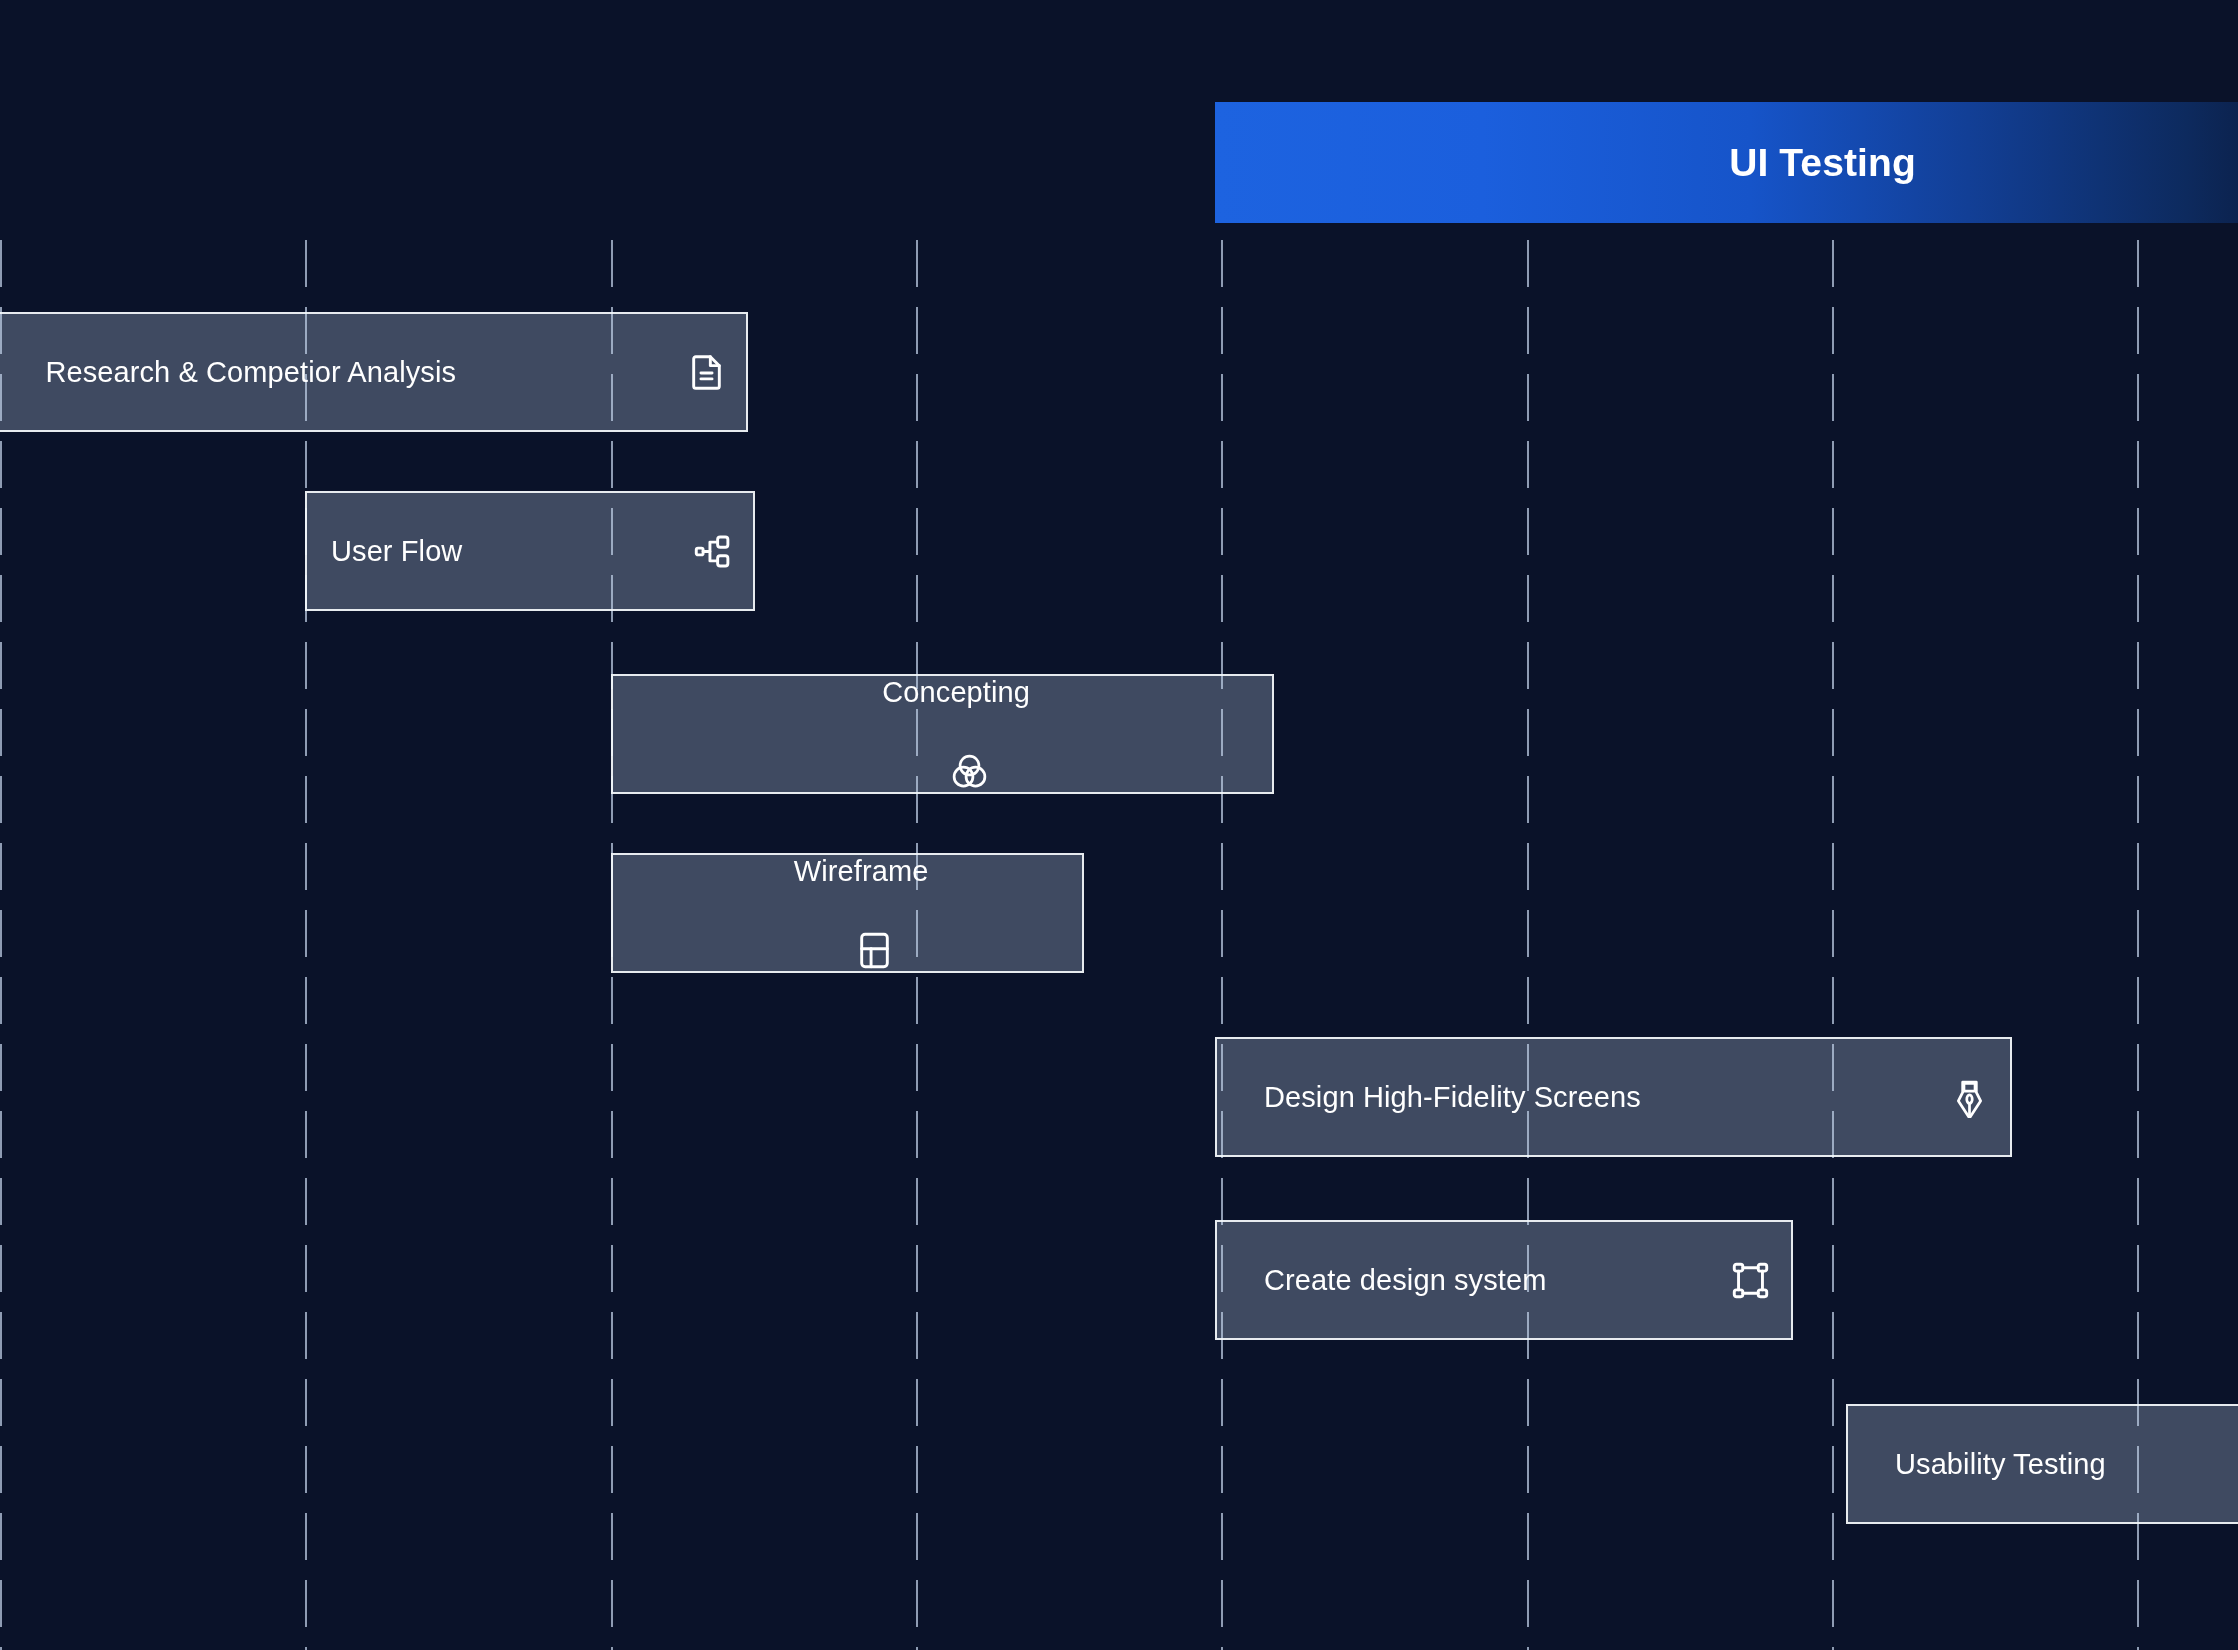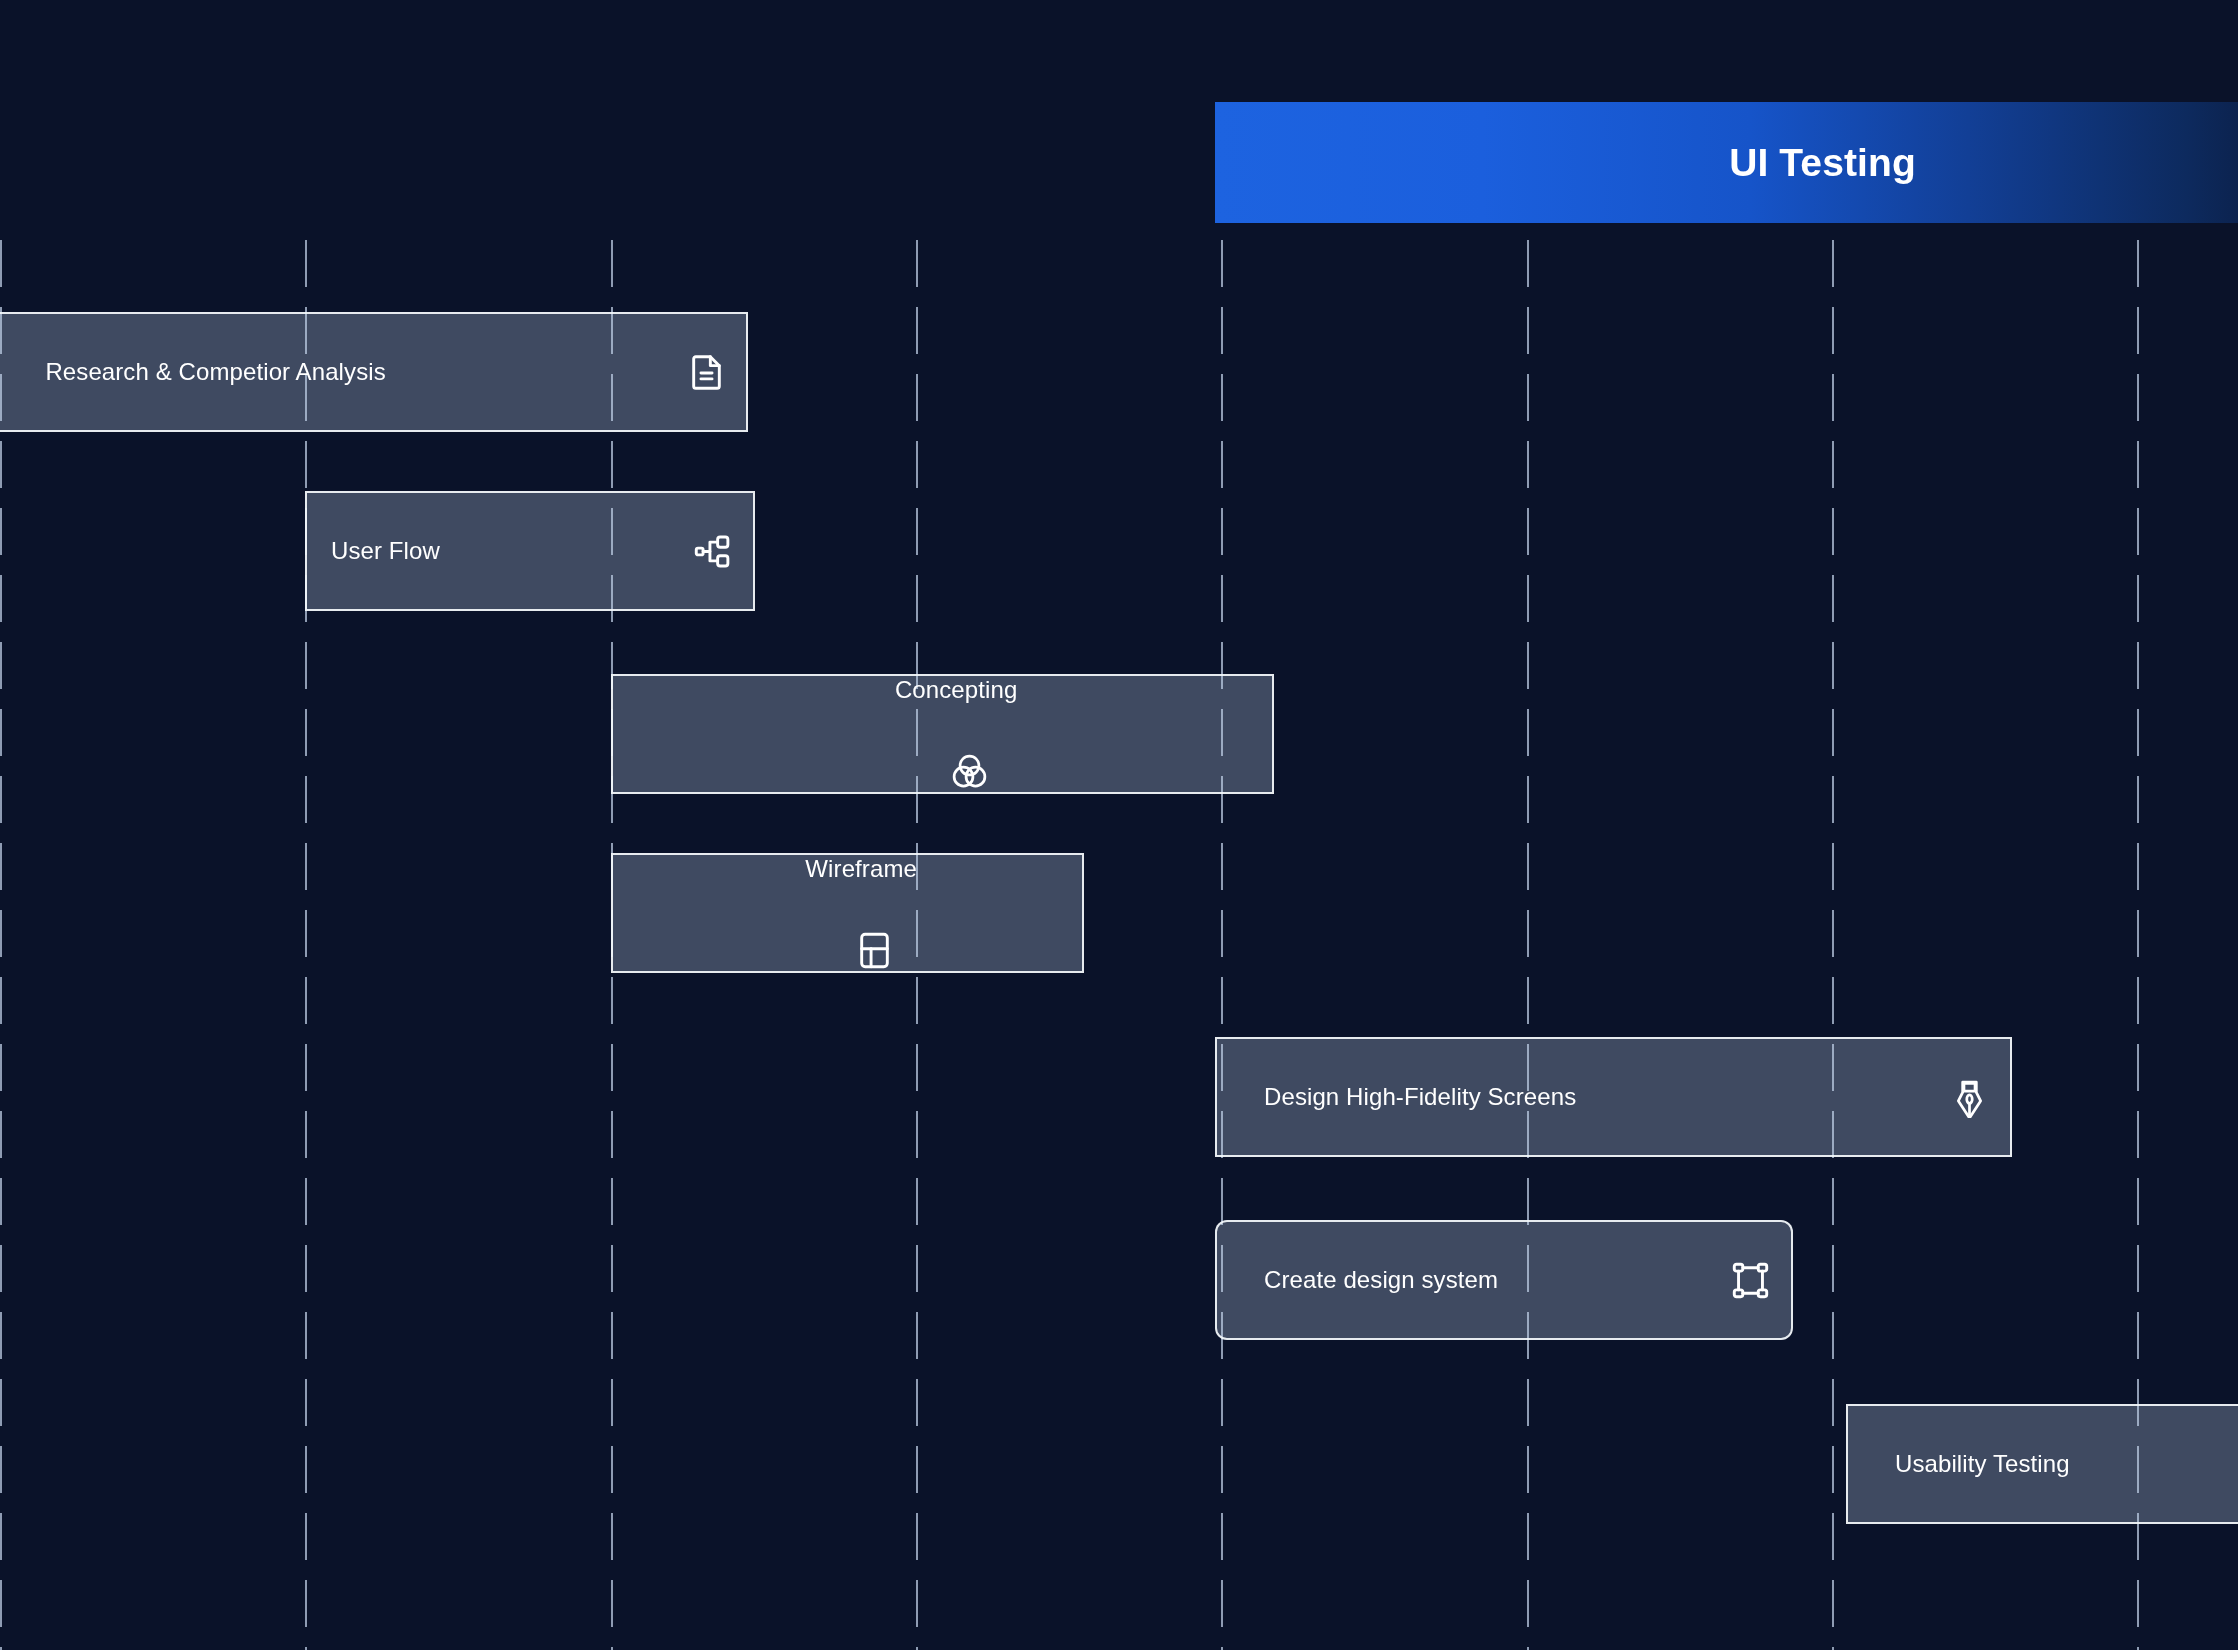--- a/index.html
+++ b/index.html
@@ -80,21 +80,21 @@
     box-sizing: border-box;
     background: rgba(190,205,230,0.30);
     border: 2.2px solid rgba(245,248,252,0.92);
     display: flex;
     align-items: center;
     justify-content: space-between;
     padding: 0 19.7px 0 47px;
   }
   .task-label {
     color: #ffffff;
-    font-size: 24px;
+    font-size: 29px;
     font-weight: 400;
     letter-spacing: 0.1px;
     white-space: nowrap;
   }
   .task-icon {
     flex: 0 0 auto;
     width: 41px;
     height: 41px;
     margin-left: 27px;
     display: flex;
@@ -175,21 +175,21 @@
         <span class="task-label">Design High-Fidelity Screens</span>
         <span class="task-icon">
   <svg viewBox="0 0 48 48" fill="none" stroke="#ffffff" stroke-width="3.2" stroke-linecap="round" stroke-linejoin="round">
     <path d="M16 6h16v12l5 10-13 20-13-20 5-10z"></path>
     <rect x="17.5" y="7.5" width="13" height="9"></rect>
     <ellipse cx="24" cy="26" rx="3.2" ry="5"></ellipse>
     <path d="M24 31v17"></path>
   </svg>
 </span>
       </div>
-      <div class="task-bar" style="left: 1215px; top: 1220px; width: 578px; border-radius: 12px;">
+      <div class="task-bar" style="left: 1215px; top: 1220px; width: 578px;">
         <span class="task-label">Create design system</span>
         <span class="task-icon">
   <svg viewBox="0 0 48 48" fill="none" stroke="#ffffff" stroke-width="3.4" stroke-linecap="round" stroke-linejoin="round">
     <rect x="5" y="5" width="10" height="8" rx="2.5"></rect>
     <rect x="33" y="5" width="10" height="8" rx="2.5"></rect>
     <rect x="5" y="35" width="10" height="8" rx="2.5"></rect>
     <rect x="33" y="35" width="10" height="8" rx="2.5"></rect>
     <path d="M15 9h18"></path>
     <path d="M15 39h18"></path>
     <path d="M10 13v22"></path>

